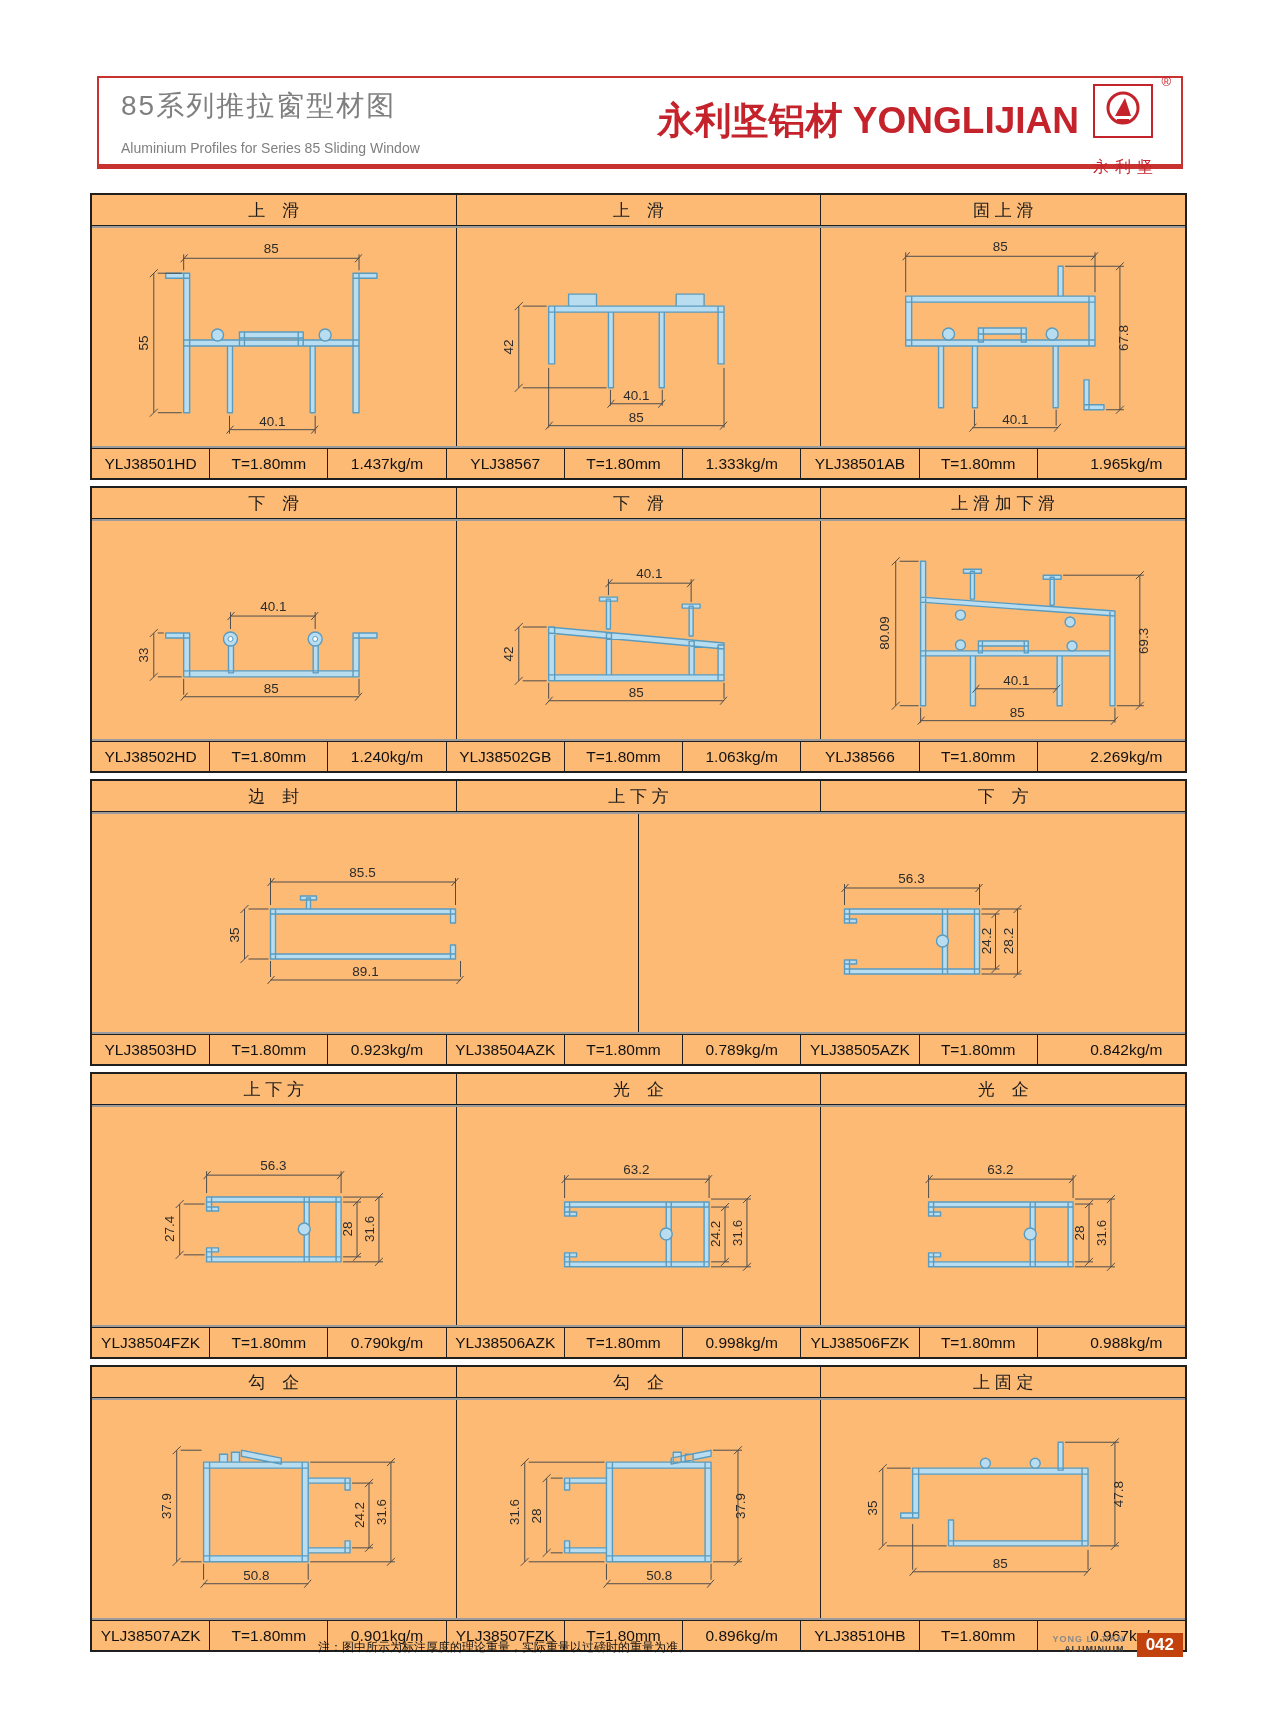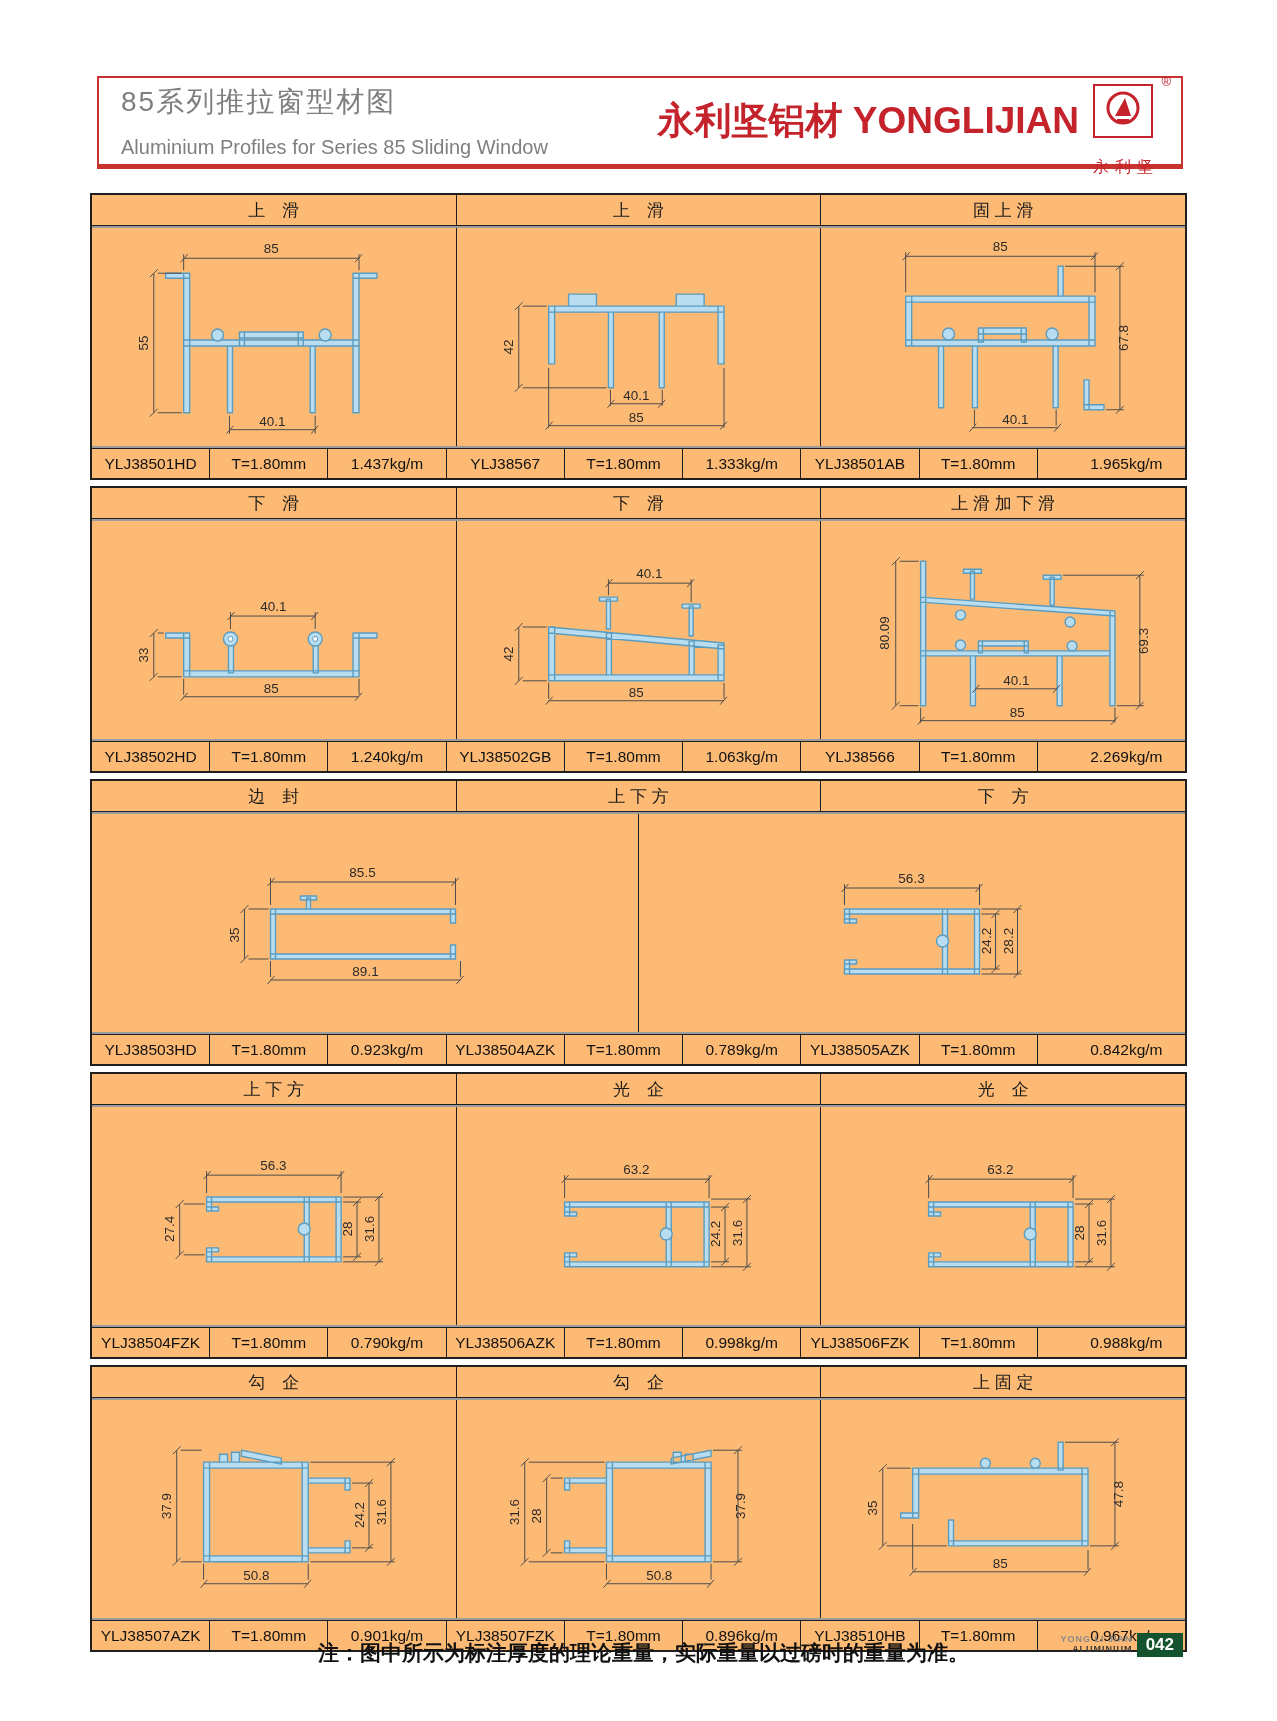--- a/index.html
+++ b/index.html
@@ -2,21 +2,21 @@
 <html><head>
 <meta charset="utf-8">
 <style>
   html,body{margin:0;padding:0;background:#fff;}
   body{width:1277px;height:1721px;position:relative;font-family:"Liberation Sans",sans-serif;}
   
   .header-box{position:absolute;left:97px;top:76px;width:1086px;height:93px;box-sizing:border-box;
     border:2px solid #c8332f;border-bottom-width:5px;display:flex;justify-content:space-between;
     align-items:center;padding:0 12px 0 22px;}
   .titles .cn{color:#7f7f7f;font-size:28px;letter-spacing:2px;}
-  .titles .en{color:#7f7f7f;font-size:20px;margin-top:15px;}
+  .titles .en{color:#7f7f7f;font-size:14px;margin-top:15px;}
   .brand{display:flex;align-items:center;gap:14px;}
   .brand-text{color:#c5232b;font-weight:bold;font-size:37px;letter-spacing:0px;white-space:nowrap;margin-left:32px;}
   .logo{width:66px;height:74px;position:relative;padding-right:10px;}
   .logo .box{width:60px;height:54px;border:2px solid #c5232b;box-sizing:border-box;}
   .logo .reg{position:absolute;right:-2px;top:-10px;color:#c5232b;font-size:13px;}
   .logo .chars{color:#c5232b;font-size:16px;letter-spacing:6px;text-align:left;margin-top:19px;white-space:nowrap;}
   
   .grid{position:absolute;left:90px;top:193px;width:1097px;}
   .group{border:2px solid #1f1f1f;margin-bottom:6px;background:#fdba74;}
   .trow{display:flex;height:30px;border-bottom:1px solid #1f1f1f;}
@@ -29,26 +29,26 @@
   .dcell svg{width:100%;height:100%;display:block;}
   .frow{display:flex;height:29px;border-top:1px solid #1f1f1f;}
   .fcell{flex:1;display:flex;align-items:center;justify-content:center;font-size:15.5px;color:#111;
     border-right:1px solid #1f1f1f;}
   .fcell:last-child{border-right:none;padding-left:30px;}
   
   svg .p{fill:#b9ddf0;stroke:#5a9cc0;stroke-width:1.4;stroke-linejoin:round;}
   svg .d{stroke:#4d4d4d;stroke-width:1;fill:none;}
   svg .t{fill:#2b2b2b;font-size:13.5px;text-anchor:middle;}
   
-  .note{position:absolute;left:318px;top:1639px;font-size:21px;font-weight:bold;color:#111;}
+  .note{position:absolute;left:318px;top:1639px;font-size:12px;font-weight:normal;color:#111;}
   .pagebadge{position:absolute;right:94px;top:1633px;display:flex;align-items:center;gap:4px;}
   .pagelabel{text-align:right;line-height:1.1;font-weight:bold;}
   .pagelabel .l1{color:#8a8a8a;font-size:9px;letter-spacing:1px;}
   .pagelabel .l2{color:#3a3a3a;font-size:9px;letter-spacing:1px;}
-  .pagenum{background:#14532d;color:#fff;font-weight:bold;font-size:17px;padding:2px 9px;}
+  .pagenum{background:#c2410c;color:#fff;font-weight:bold;font-size:17px;padding:2px 9px;margin-left:8px;}
 </style>
 </head>
 <body>
 
 <div class="header-box">
   <div class="titles">
     <div class="cn">85系列推拉窗型材图</div>
     <div class="en">Aluminium Profiles for Series 85 Sliding Window</div>
   </div>
   <div class="brand">

